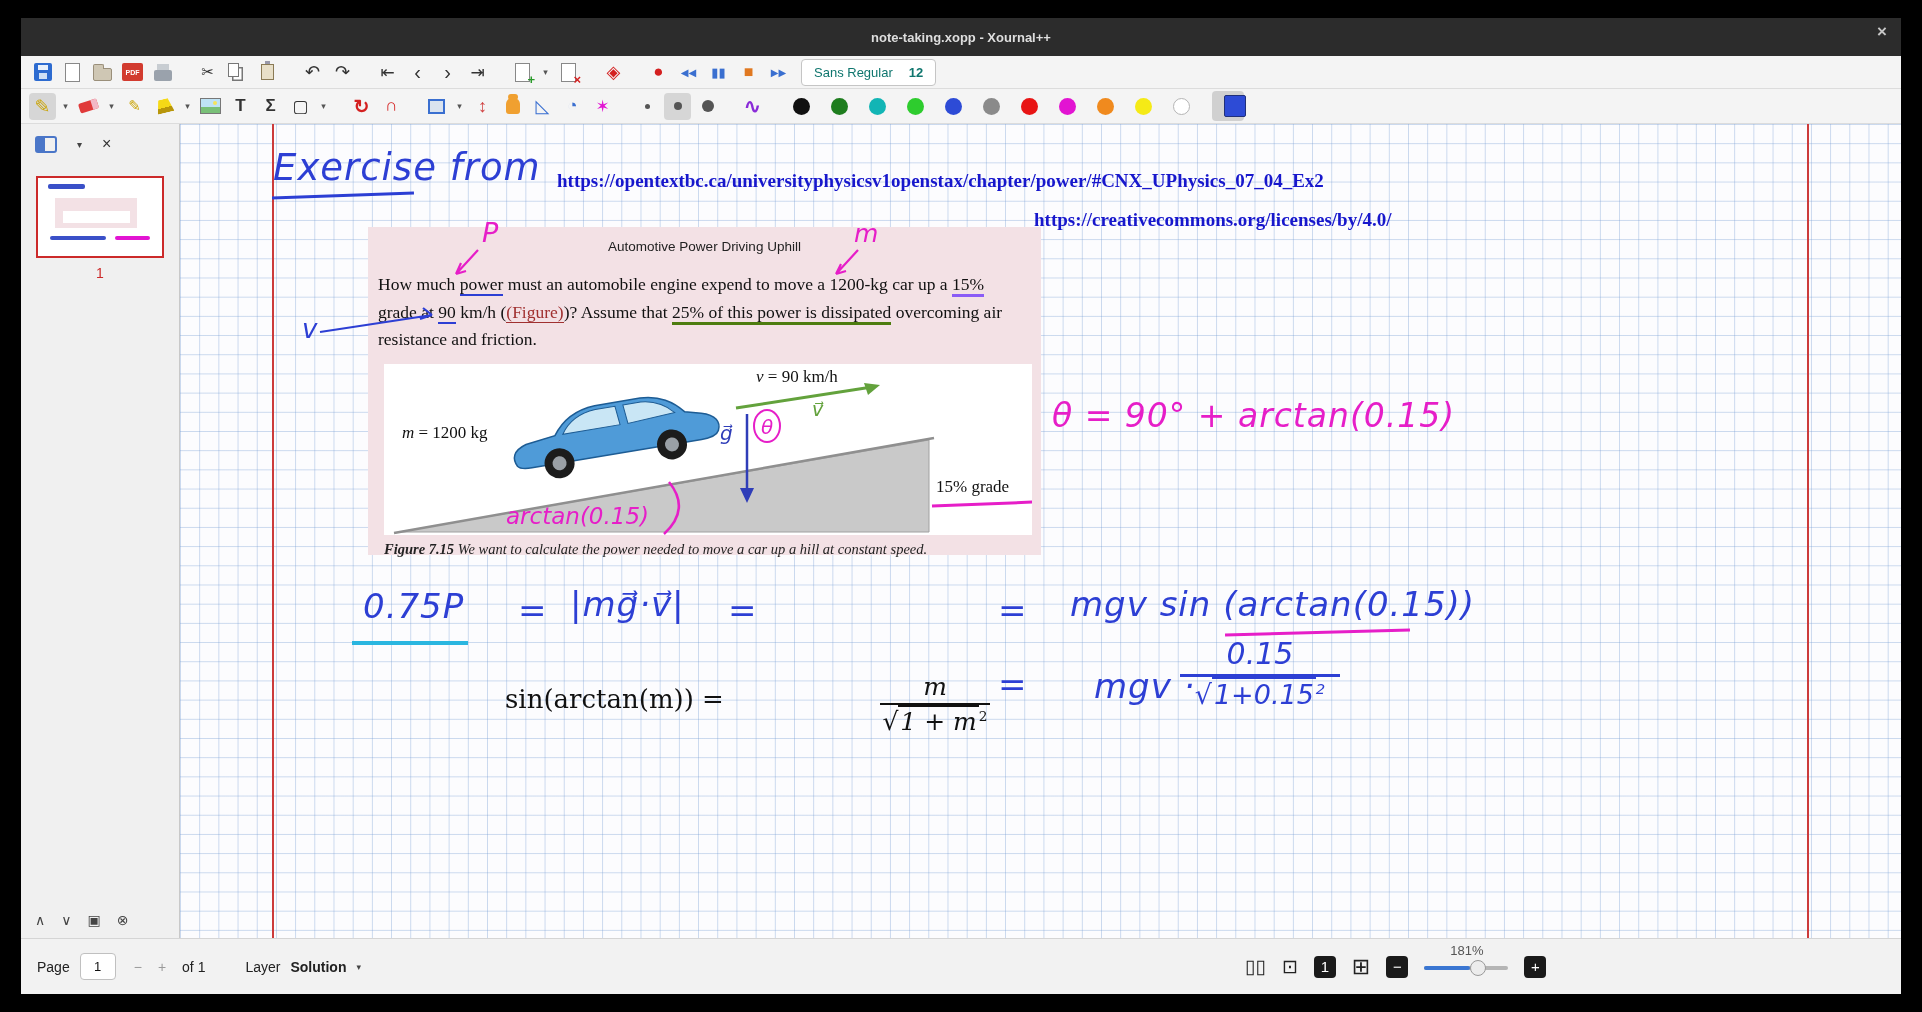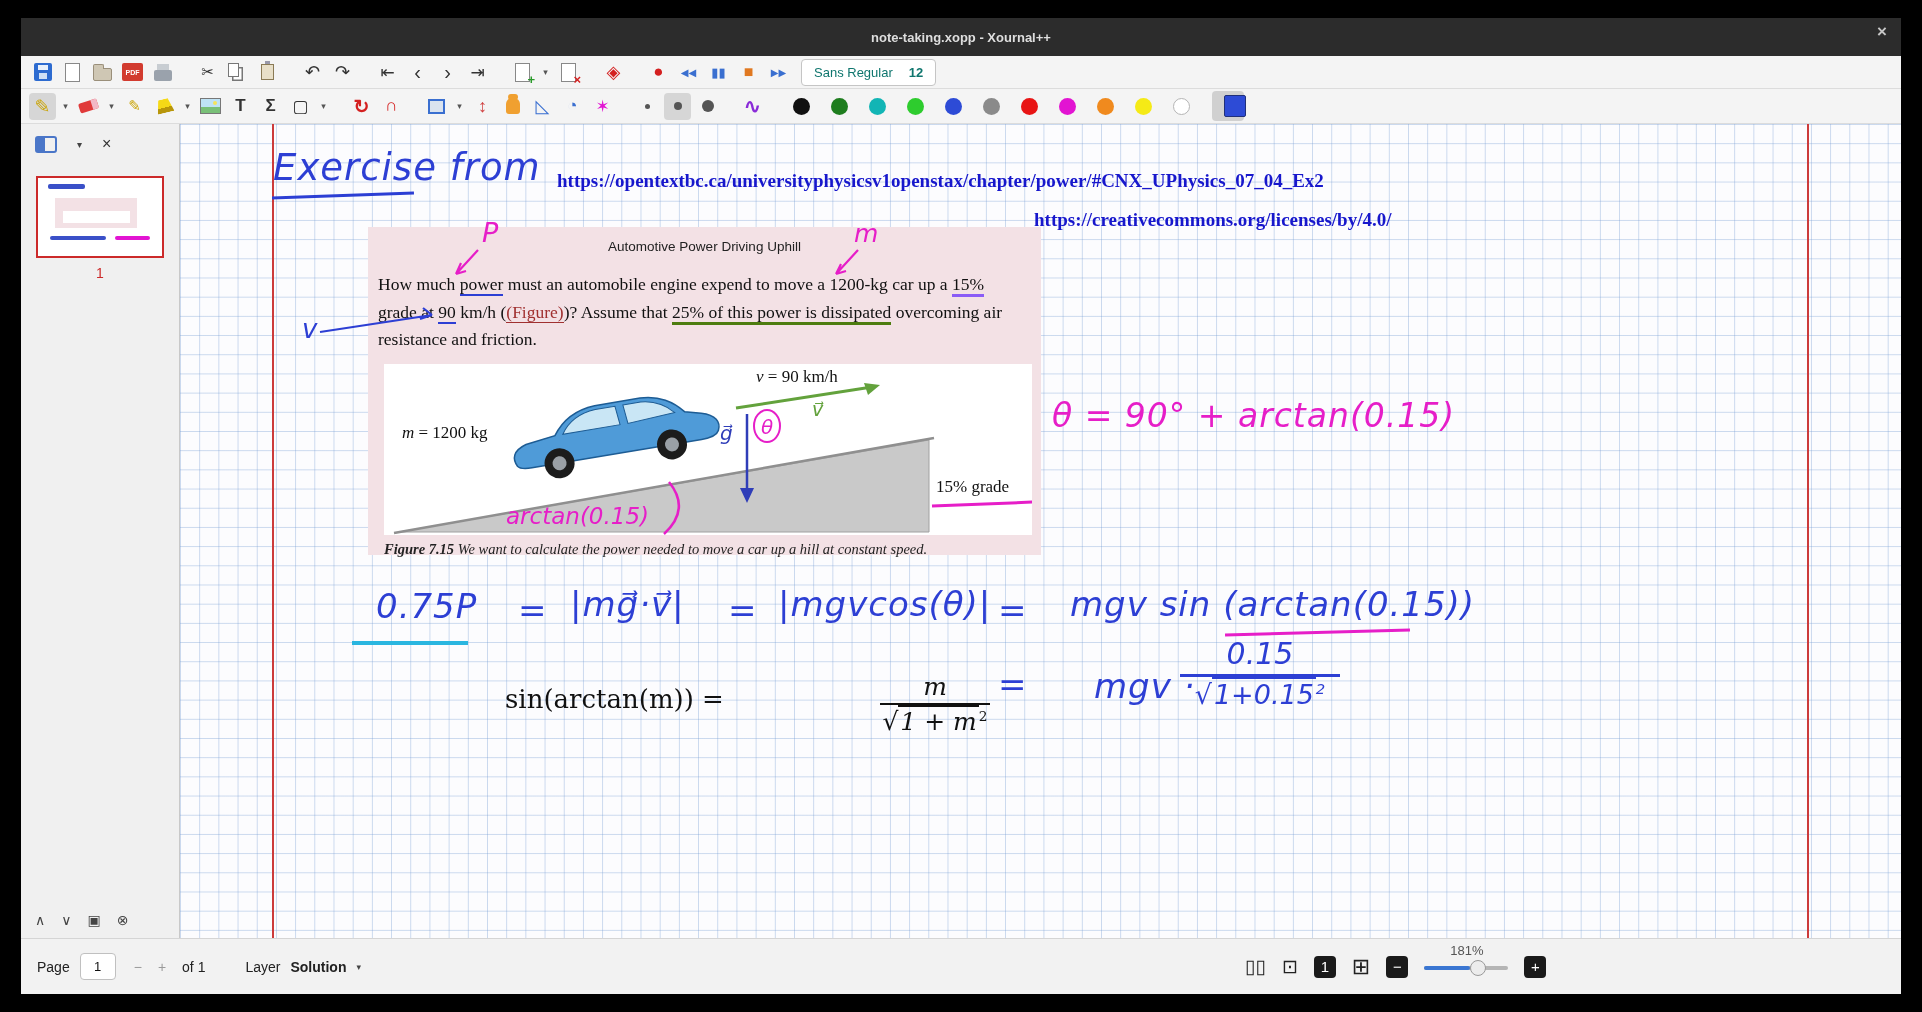--- a/index.html
+++ b/index.html
@@ -380,25 +380,24 @@
         <text x="26" y="22" font-size="25" font-style="italic" fill="#e61ec8" font-family="DejaVu Sans, sans-serif">m</text>
         <path d="M 30,30 L 8,54 M 8,54 L 18,51 M 8,54 L 13,44" fill="none" stroke="#e61ec8" stroke-width="2.2"></path>
       </svg>
       <svg class="annot-svg" style="left:118px;top:180px" width="150" height="46">
         <text x="4" y="34" font-size="26" font-style="italic" fill="#2d3fd4" font-family="DejaVu Sans, sans-serif">v</text>
         <path d="M 22,28 L 134,11 M 134,11 L 122,15 M 134,11 L 125,4" fill="none" stroke="#2d3fd4" stroke-width="2.2"></path>
       </svg>
 
       <div class="theta-eq hw pen-mag">θ = 90° + arctan(0.15)</div>
 
-      <span class="eq hw pen-blue" style="left:196px;top:462px">0.75P</span>
+      <span class="eq hw pen-blue" style="left:183px;top:462px">0.75P</span>
       <span class="eq hw pen-blue" style="left:338px;top:466px">=</span>
       <span class="eq hw pen-blue" style="left:390px;top:460px">|mg⃗·v⃗|</span>
       <span class="eq hw pen-blue" style="left:548px;top:466px">=</span>
-      <span class="eq hw pen-blue" style="left:598px;top:460px">|mgvcos(θ)|</span>
       <span class="eq hw pen-blue" style="left:818px;top:466px">=</span>
       <span class="eq hw pen-blue" style="left:890px;top:460px">mgv sin (arctan(0.15))</span>
       <div class="eq-ul-cyan"></div>
       <div class="eq-ul-mag"></div>
 
       <span class="eq hw pen-blue" style="left:818px;top:540px">=</span>
       <span class="eq hw pen-blue" style="left:914px;top:542px">mgv ·</span>
       <div class="frac frac-blue hw" style="left:1000px;top:512px;width:160px">
         <div style="font-size:30px">0.15</div>
         <div class="bar"></div>

